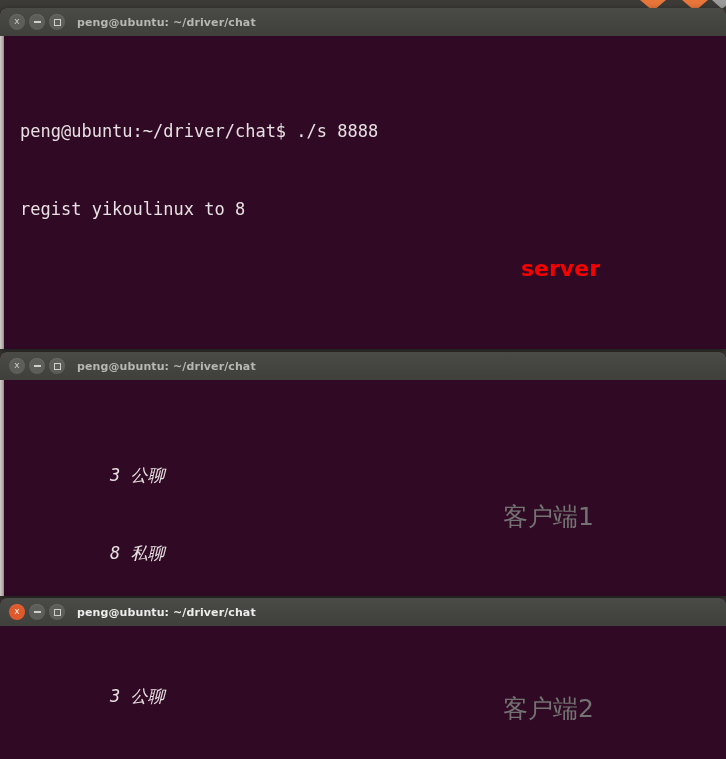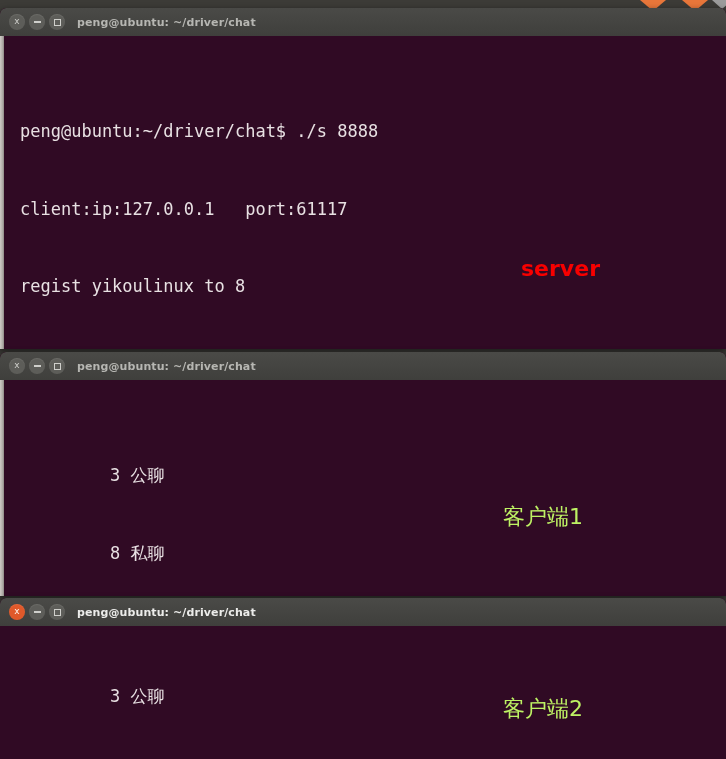--- a/index.html
+++ b/index.html
@@ -138,22 +138,22 @@
   .annot {
     position: absolute;
     font-family: "DejaVu Sans", sans-serif;
     font-weight: bold;
     color: #f70000;
     white-space: nowrap;
   }
   .annot.cjk {
     font-family: "DejaVu Sans", sans-serif;
     font-weight: normal;
-    font-size: 22px;
-    color: #bef264;
+    font-size: 25px;
+    color: #737373;
   }
 
   
   #win-server {
     top: 8px;
     width: 726px;
     height: 341px;
   }
   #win-server .term-body { height: 313px; }
 
@@ -164,21 +164,21 @@
   }
   #win-client1 .term-body { height: 216px; }
 
   #win-client2 {
     top: 598px;
     width: 726px;
     height: 161px;
   }
   #win-client2 .term-body { height: 133px; }
 
-  .indent-menu { padding-left: 90px; }
+  .indent-menu { padding-left: 90px; font-style: italic; }
 </style>
 </head>
 <body>
 
 <div id="desktop">
   <div class="top-orange-sliver" style="left:640px"></div>
   <div class="top-orange-sliver" style="left:682px"></div>
   <div class="top-gray-sliver" style="left:712px"></div>
 </div>
 
@@ -193,21 +193,20 @@
         </div>
       <div class="wbtn max">
           <span class="glyph"></span>
         </div>
     </div>
     <div class="title-text">peng@ubuntu: ~/driver/chat</div>
   </div>
   <div class="term-body">
     <div class="edge-strip"></div>
     <div class="term-line">peng@ubuntu:~/driver/chat$ ./s 8888</div>
-    <div class="term-line">client:ip:127.0.0.1   port:61117</div>
     <div class="term-line">regist yikoulinux to 8</div>
     
     
     
     
     
     
     
     <div class="annot" style="left:521px; top:220px; font-size:22px;">server</div>
   </div>

